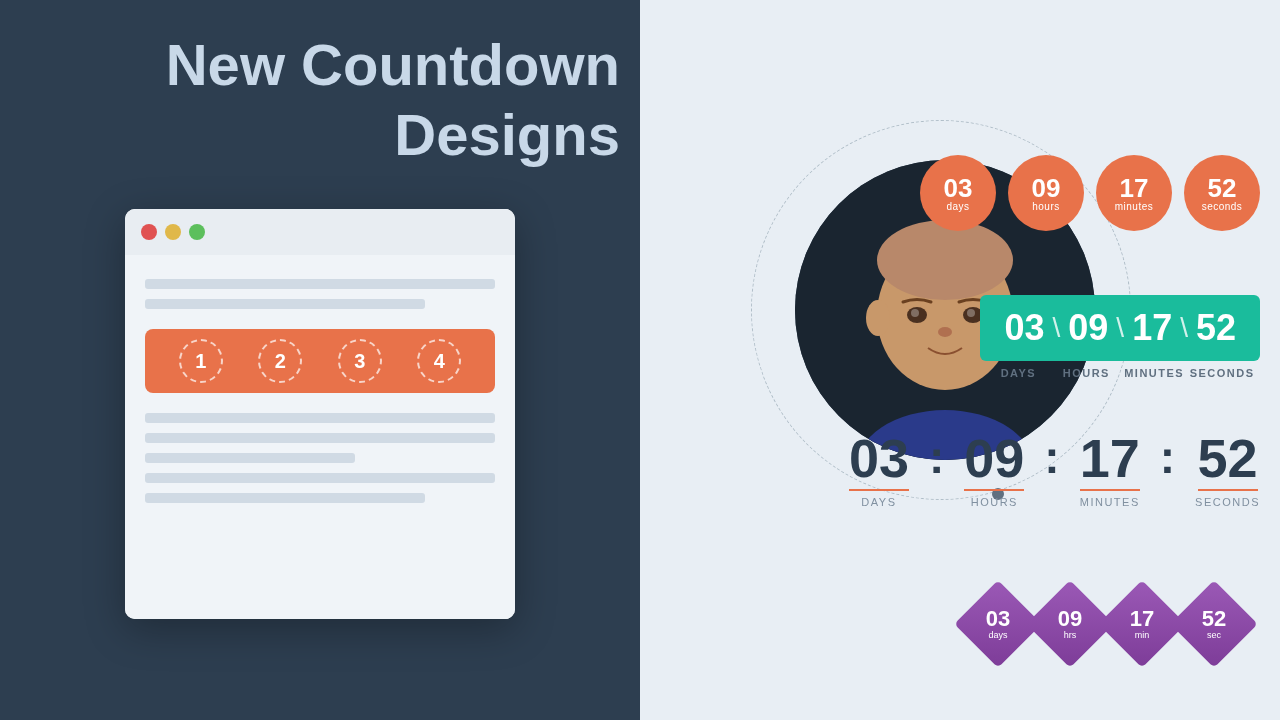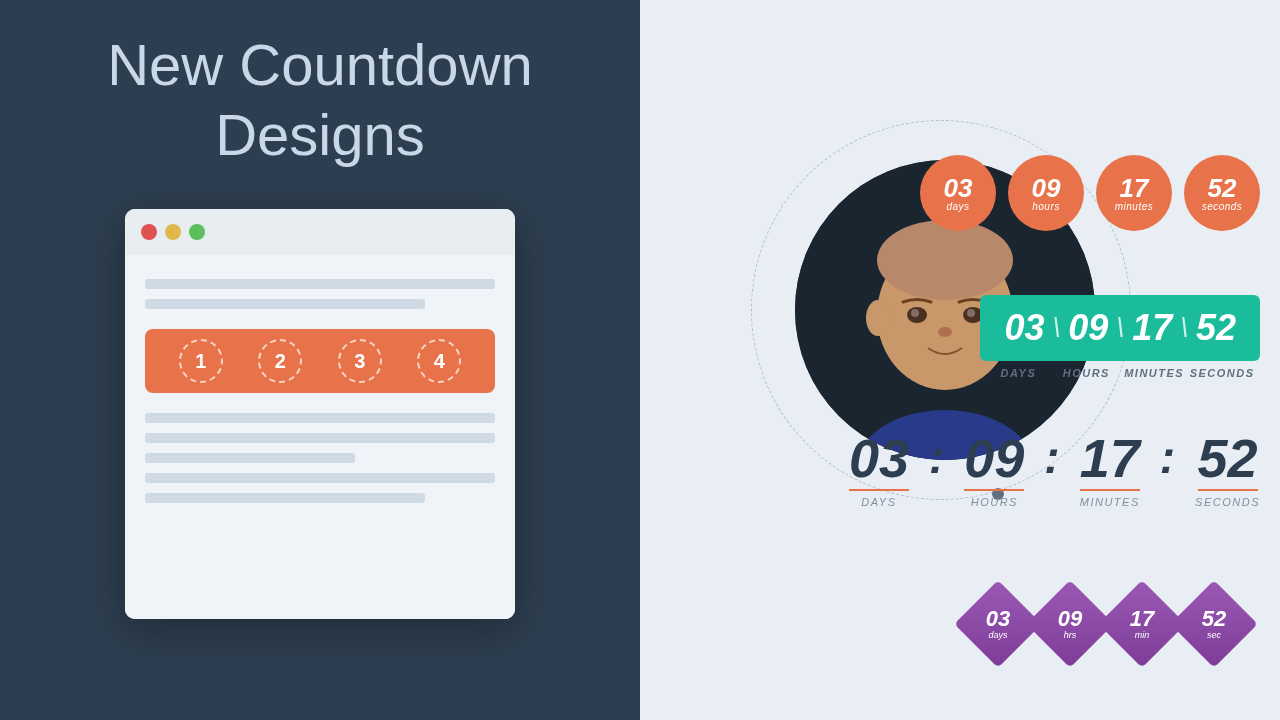--- a/index.html
+++ b/index.html
@@ -19,25 +19,25 @@
       background: #2d3e50;
       position: relative;
       display: flex;
       flex-direction: column;
       align-items: center;
     }
 
     .main-title {
       color: #c8d8e8;
       font-size: 58px;
-      font-weight: 400;
-      text-align: center;
+      font-weight: 700;
+      text-align: right;
       margin-top: 30px;
       line-height: 1.2;
-      padding: 0 4px;
+      padding: 0 20px;
     }
 
     
     .browser-mockup {
       background: #ffffff;
       border-radius: 10px;
       width: 390px;
       height: 410px;
       margin-top: 40px;
       box-shadow: 0 10px 40px rgba(0,0,0,0.3);
@@ -107,21 +107,20 @@
 
     
     .right-panel {
       width: 640px;
       height: 720px;
       background: #e8eef4;
       position: relative;
       display: flex;
       flex-direction: column;
       align-items: center;
-      font-style: italic;
     }
 
     
     .person-circle {
       position: absolute;
       width: 300px;
       height: 300px;
       border-radius: 50%;
       background: #2d3e50;
       top: 160px;

